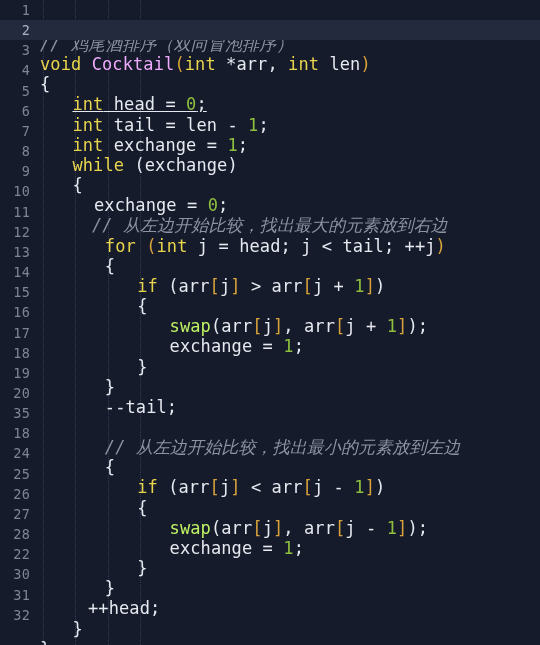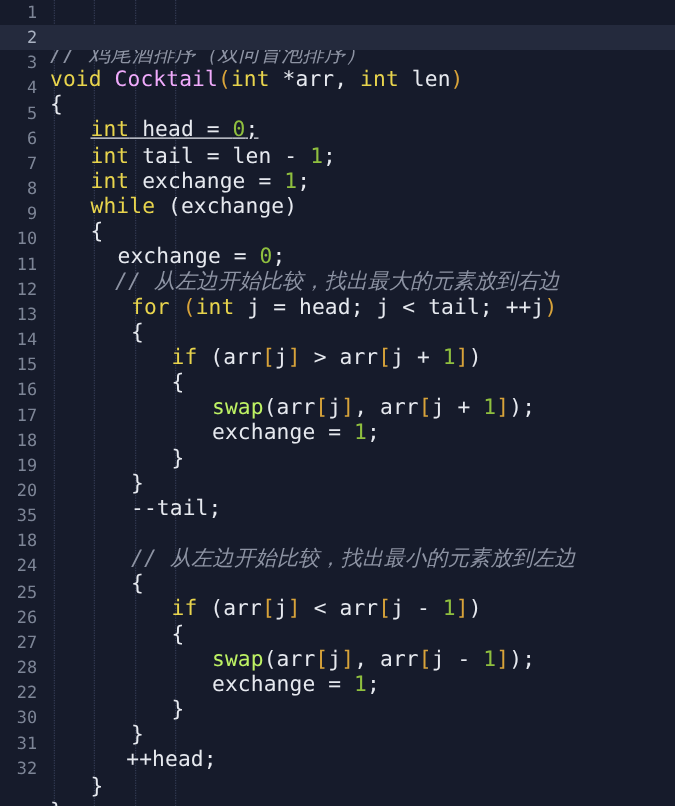--- a/index.html
+++ b/index.html
@@ -116,17 +116,17 @@
       <div class="line"><span class="gutter-num">19</span><span class="code" style="left: 104.8px;"><span class="id">--tail;</span></span></div>
       <div class="line"><span class="gutter-num">20</span><span class="code" style="left: 40px;"></span></div>
       <div class="line"><span class="gutter-num">35</span><span class="code" style="left: 104.8px;"><span class="cmt">// 从左边开始比较，找出最小的元素放到左边</span></span></div>
       <div class="line"><span class="gutter-num">18</span><span class="code" style="left: 104.8px;"><span class="id">{</span></span></div>
       <div class="line"><span class="gutter-num">24</span><span class="code" style="left: 137.2px;"><span class="kw">if</span><span class="id"> (arr</span><span class="pun">[</span><span class="id">j</span><span class="pun">]</span><span class="id"> &lt; arr</span><span class="pun">[</span><span class="id">j - </span><span class="num">1</span><span class="pun">]</span><span class="id">)</span></span></div>
       <div class="line"><span class="gutter-num">25</span><span class="code" style="left: 137.2px;"><span class="id">{</span></span></div>
       <div class="line"><span class="gutter-num">26</span><span class="code" style="left: 169.6px;"><span class="call">swap</span><span class="id">(arr</span><span class="pun">[</span><span class="id">j</span><span class="pun">]</span><span class="id">, arr</span><span class="pun">[</span><span class="id">j - </span><span class="num">1</span><span class="pun">]</span><span class="id">);</span></span></div>
       <div class="line"><span class="gutter-num">27</span><span class="code" style="left: 169.6px;"><span class="id">exchange = </span><span class="num">1</span><span class="id">;</span></span></div>
       <div class="line"><span class="gutter-num">28</span><span class="code" style="left: 137.2px;"><span class="id">}</span></span></div>
       <div class="line"><span class="gutter-num">22</span><span class="code" style="left: 104.8px;"><span class="id">}</span></span></div>
-      <div class="line"><span class="gutter-num">30</span><span class="code" style="left: 101px;"><span class="id">++head;</span></span></div>
+      <div class="line"><span class="gutter-num">30</span><span class="code" style="left: 88px;"><span class="id">++head;</span></span></div>
       <div class="line"><span class="gutter-num">31</span><span class="code" style="left: 72.4px;"><span class="id">}</span></span></div>
       <div class="line"><span class="gutter-num">32</span><span class="code" style="left: 40px;"><span class="id">}</span></span></div>
     </div>
 </div>
 
 </body></html>

